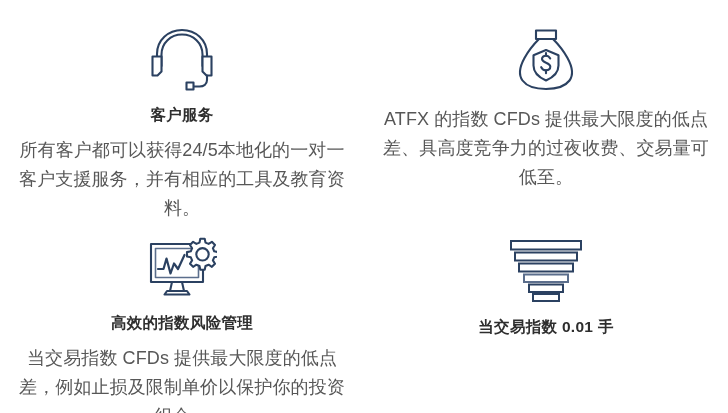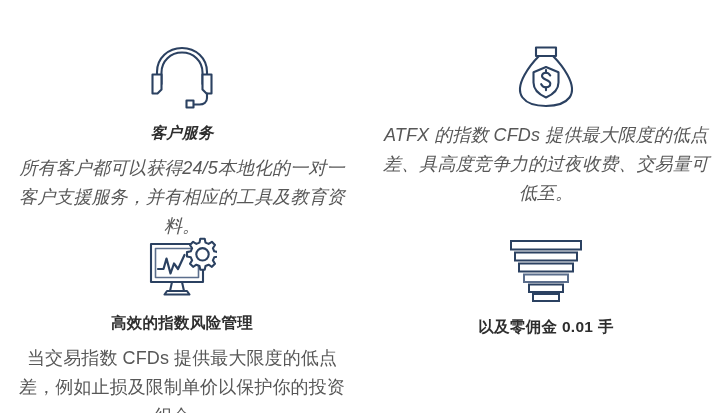--- a/index.html
+++ b/index.html
@@ -15,21 +15,21 @@
     grid-template-columns:364px 364px;
     grid-template-rows:206px 207px;
   }
   .card{
     position:relative;
     display:flex;
     flex-direction:column;
     align-items:center;
     box-sizing:border-box;
   }
-  .card.r1{padding-top:44px;font-style:italic;}
+  .card.r1{padding-top:26px;}
   .card.r2{padding-top:30px;}
   .icon-wrap{
     height:68px;
     display:flex;
     align-items:center;
     justify-content:center;
   }
   .icon-wrap svg{display:block;}
   .card-title{
     font-size:15.5px;
@@ -110,16 +110,16 @@
     <div class="icon-wrap">
       <svg width="84" height="64" viewBox="0 0 84 64" fill="none" stroke="#2b4161" stroke-width="2">
         <rect x="7" y="3" width="70" height="8.5" fill="#ffffff"></rect>
         <rect x="11" y="14.5" width="62" height="8" fill="#ffffff"></rect>
         <rect x="15" y="25.5" width="54" height="8" fill="#ffffff"></rect>
         <rect x="20" y="36.5" width="44" height="7.5" fill="#ffffff" stroke="#5b6e8c"></rect>
         <rect x="25" y="46.5" width="34" height="7.5" fill="#ffffff"></rect>
         <rect x="29" y="56" width="26" height="7" fill="#ffffff"></rect>
       </svg>
     </div>
-    <div class="card-title">以及零佣金 0.01 手</div>
+    <div class="card-title">当交易指数 0.01 手</div>
   </div>
 
 </div>
 
 </body></html>

